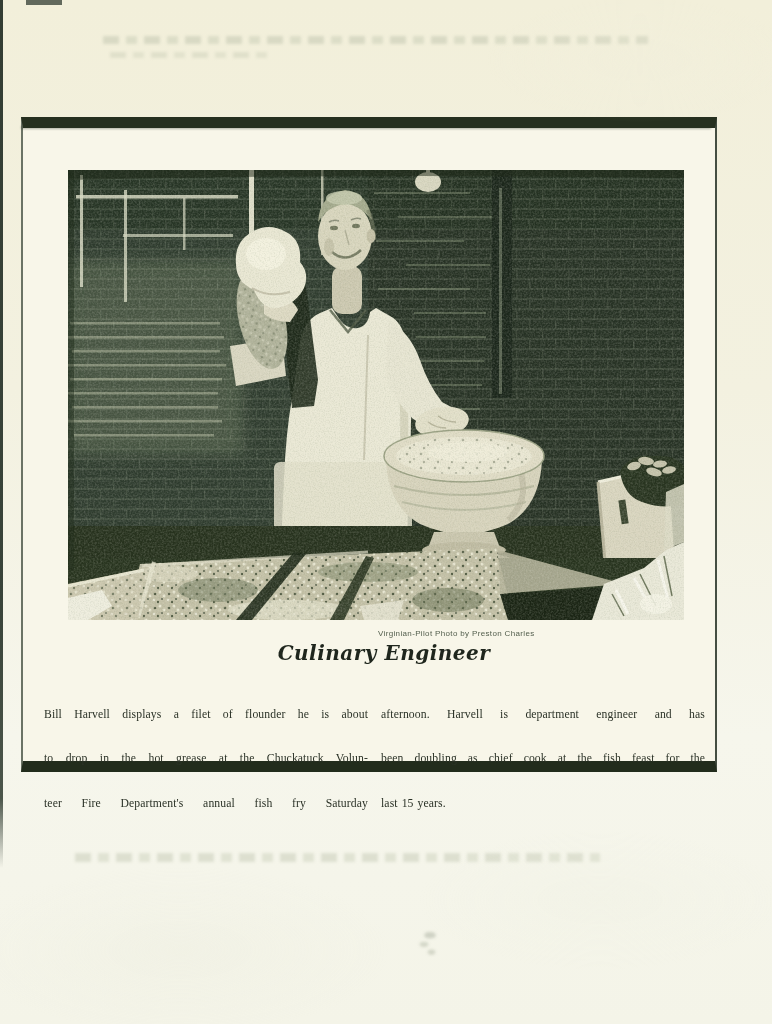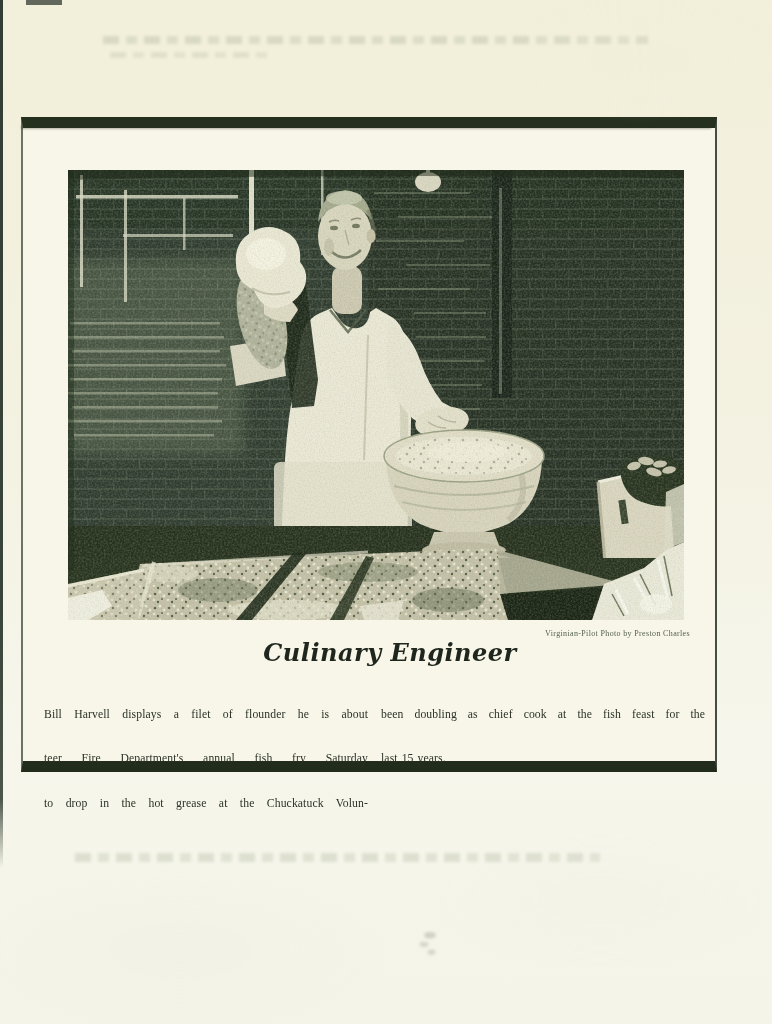--- a/index.html
+++ b/index.html
@@ -22,25 +22,25 @@
                radial-gradient(ellipse 7px 4px at 40% 55%,#b4baa8 0 60%,transparent 70%),
                radial-gradient(ellipse 6px 4px at 65% 85%,#b0b6a4 0 60%,transparent 70%);}
   
   .frame{position:absolute;left:21px;top:117px;width:696px;height:655px;box-sizing:border-box;
     background:#f8f6e9;
     border-top:11px solid #26301f;border-bottom:11px solid #222c1c;
     border-left:2px solid #6b7365;border-right:2px solid #454e42;}
   .frame-top-unevenness{position:absolute;left:21px;top:126px;width:690px;height:3px;background:#26301f;opacity:.35;filter:blur(1px);}
   .photo{position:absolute;left:68px;top:170px;width:616px;height:450px;background:#2e3b2e;overflow:hidden;}
   .photo svg{display:block;}
-  .credit{position:absolute;left:378px;top:629px;width:312px;text-align:right;
-    font-family:Liberation Serif, serif;font-size:8px;letter-spacing:.35px;color:#55604f;}
-  .headline{position:absolute;left:80px;top:636px;width:620px;text-align:center;
+  .credit{position:absolute;left:378px;top:629px;width:312px;
+    font-family:Liberation Sans, sans-serif;font-size:8px;letter-spacing:.35px;color:#55604f;}
+  .headline{position:absolute;left:74px;top:636px;width:620px;text-align:center;
     font-family:"DejaVu Serif","Liberation Serif",serif;font-style:italic;font-weight:bold;
-    font-size:24px;line-height:34px;color:#1f261d;letter-spacing:.5px;}
+    font-size:20px;line-height:34px;color:#1f261d;letter-spacing:.5px;}
   .caption{position:absolute;left:44px;top:677px;width:661px;display:flex;gap:13px;}
   .caption .col{width:324px;font-family:"Liberation Serif",serif;font-size:11.7px;line-height:12.3px;
     color:#2b3227;letter-spacing:.1px;}
   .cap-line{text-align:justify;text-align-last:justify;word-spacing:1px;margin-top:32px;}
   .cap-line.last{text-align:right;text-align-last:left;}
   
   .paper-mottle{position:absolute;inset:0;pointer-events:none;opacity:.5;
     background:
      radial-gradient(ellipse 220px 90px at 640px 60px,rgba(240,238,220,.5),transparent 70%),
      radial-gradient(ellipse 300px 120px at 180px 950px,rgba(232,233,218,.5),transparent 70%),
@@ -250,24 +250,25 @@
   <rect x="0" y="0" width="6" height="400" fill="#1f2a19" opacity="0.4"></rect>
 </svg>
 </div>
 
 <div class="credit">Virginian-Pilot Photo by Preston Charles</div>
 <h1 class="headline" style="margin:0;">Culinary Engineer</h1>
 
 <div class="caption">
   <div class="col">
     <div class="cap-line">Bill Harvell displays a filet of flounder he is about</div>
+    <div class="cap-line">to drop in the hot grease at the Chuckatuck Volun-</div>
     <div class="cap-line">teer Fire Department's annual fish fry Saturday</div>
-    <div class="cap-line">to drop in the hot grease at the Chuckatuck Volun-</div>
   </div>
   <div class="col">
+    <div class="cap-line">afternoon. Harvell is department engineer and has</div>
     <div class="cap-line">been doubling as chief cook at the fish feast for the</div>
     <div class="cap-line last">last 15 years.</div>
   </div>
 </div>
 
 <div class="ghost-line ghost-bottom"></div>
 <div class="smudge"></div>
 <div class="paper-mottle"></div>
 
 </body></html>

